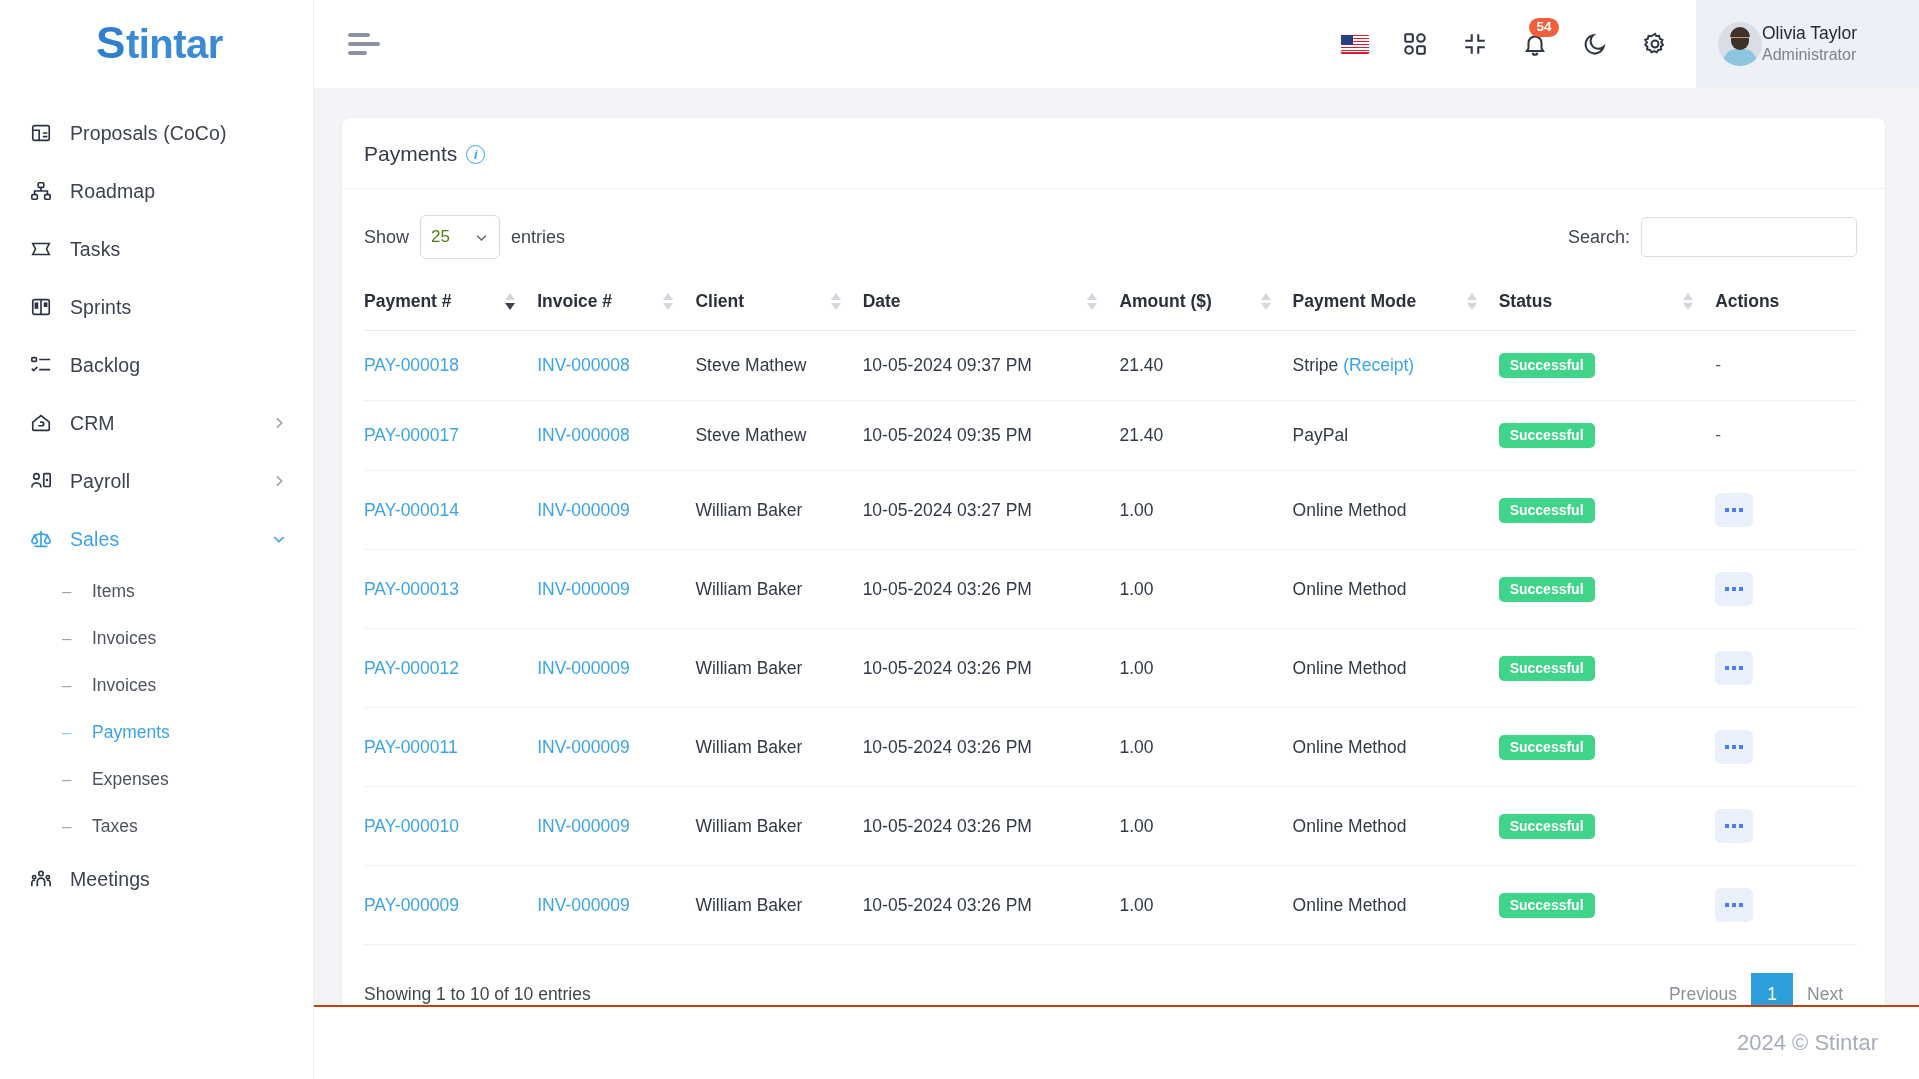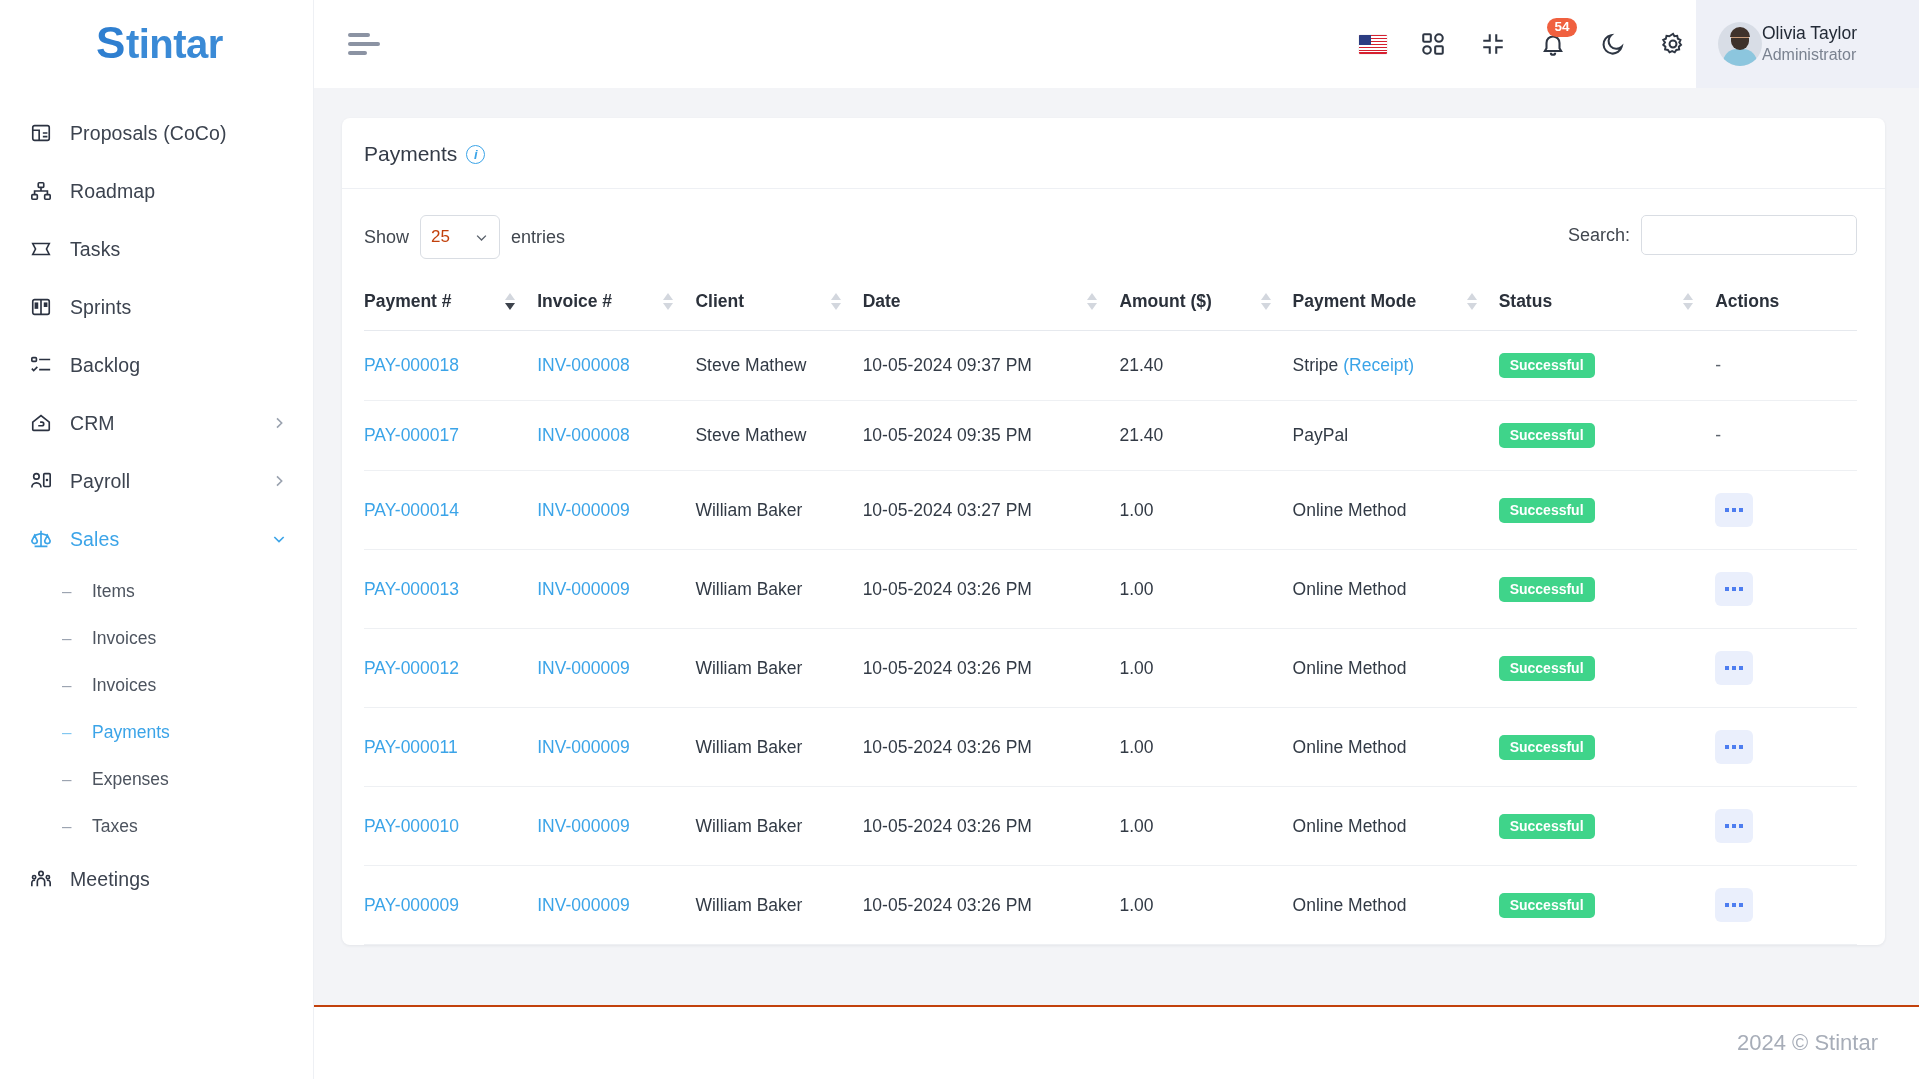--- a/index.html
+++ b/index.html
@@ -86,21 +86,21 @@
     width: 34px; height: 26px; cursor: pointer;
     display: flex; flex-direction: column; justify-content: center; gap: 5px;
   }
   .hamburger i { display: block; height: 4px; border-radius: 2px; background: #8b93a3; }
   .hamburger i:nth-child(1) { width: 22px; }
   .hamburger i:nth-child(2) { width: 32px; }
   .hamburger i:nth-child(3) { width: 19px; }
 
   .top-actions {
     margin-left: auto; display: flex; align-items: center; gap: 30px;
-    padding-right: 8px;
+    padding-right: 26px;
   }
   .top-icon {
     width: 30px; height: 30px; position: relative; cursor: pointer;
     display: flex; align-items: center; justify-content: center;
     color: #2e3643;
   }
   .flag {
     width: 28px; height: 19px; border-radius: 1px; overflow: hidden;
     position: relative; display: block;
     background: repeating-linear-gradient(
@@ -153,27 +153,27 @@
   .card-title { font-size: 21px; color: #343b47; }
   .info-icon {
     width: 19px; height: 19px; border-radius: 50%;
     border: 1.6px solid #3ba4e8; color: #3ba4e8;
     font-size: 13px; font-style: italic; font-weight: 700;
     display: flex; align-items: center; justify-content: center;
     line-height: 1; cursor: pointer;
   }
 
   .card-body { padding: 26px 28px 0 22px; }
-  .table-controls { display: flex; align-items: flex-start; margin-bottom: 22px; }
+  .table-controls { display: flex; align-items: center; margin-bottom: 22px; }
   .show-group { display: flex; align-items: center; gap: 11px; font-size: 18px; color: #41474f; }
   .len-select {
     position: relative; width: 80px; height: 44px;
     border: 1px solid #d9dde3; border-radius: 6px;
     display: flex; align-items: center; padding: 0 10px;
-    font-size: 17px; color: #c2410c; cursor: pointer; background: #fff; gap: 21px;
+    font-size: 17px; color: #4d7c0f; cursor: pointer; background: #fff; gap: 21px;
   }
   .len-select .cv { flex: 1 1 auto; }
   .len-select .chev { color: #5a616b; display: flex; }
   .search-group { margin-left: auto; display: flex; align-items: center; gap: 11px; font-size: 18px; color: #41474f; }
   .search-input {
     width: 216px; height: 40px;
     border: 1px solid #d9dde3; border-radius: 5px;
     padding: 0 10px; font-size: 16px; color: #41474f;
     font-family: "Liberation Sans", sans-serif; outline: none; background: #fff;
   }
@@ -684,20 +684,28 @@
                       <i></i>
                       <i></i>
                       <i></i>
                     </button>
                   </td>
                 </tr>
               </tbody>
           </table>
         </div>
 
+        <div class="table-footer">
+          <span class="showing">Showing 1 to 10 of 10 entries</span>
+          <div class="pager">
+            <span class="pg">Previous</span>
+            <span class="pg num">1</span>
+            <span class="pg">Next</span>
+          </div>
+        </div>
       </section>
     </div>
 
     <footer class="footer-bar">
       <span>2024 © Stintar</span>
     </footer>
   </div>
 </div>
 
 </body></html>

